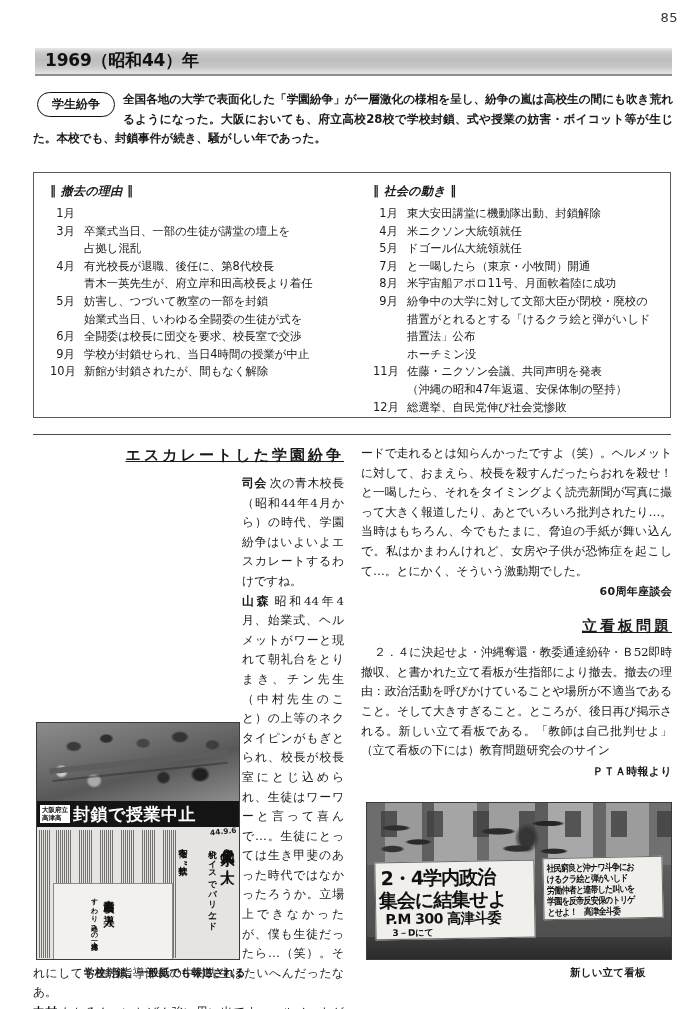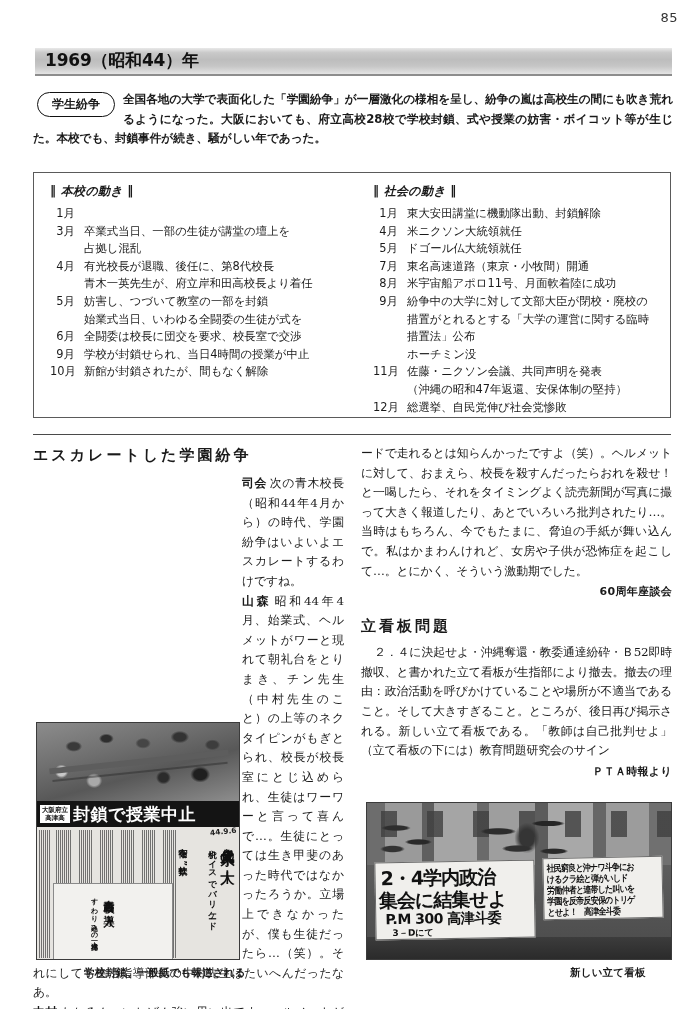--- a/index.html
+++ b/index.html
@@ -145,26 +145,27 @@
   
   .col {
     position: absolute;
     top: 444px;
     width: 311px;
   }
   .col-left  { left: 33px; }
   .col-right { left: 361px; }
 
   .art-title {
-    text-align: left;
+    text-align: right;
     font-size: 15px;
     font-weight: bold;
     font-family: "DejaVu Serif", "Liberation Serif", serif;
     letter-spacing: 3px;
     margin: 2px 0 9px 0;
+    text-decoration: underline;
   }
   .art-title.second {
     margin-top: 18px;
     margin-bottom: 7px;
   }
   .para {
     font-size: 11.9px;
     line-height: 19.6px;
     text-align: justify;
     text-justify: inter-character;
@@ -236,21 +237,21 @@
     box-sizing: border-box;
   }
   .news-kicker {
     font-size: 6.5px;
     font-weight: bold;
     line-height: 8px;
     background: #fff;
     color: #111;
     padding: 1px 2px;
     margin-right: 3px;
-    text-align: center;
+    text-align: left;
     white-space: pre-line;
   }
   .news-headline-main {
     font-size: 17px;
     font-weight: bold;
     letter-spacing: 0.5px;
     white-space: nowrap;
   }
   .news-body {
     position: absolute;
@@ -412,21 +413,21 @@
   </div>
 
   <div class="intro">
     <div class="intro-badge">学生紛争</div>
     <div class="intro-text">全国各地の大学で表面化した「学園紛争」が一層激化の様相を呈し、紛争の嵐は高校生の間にも吹き荒れるようになった。大阪においても、府立高校28校で学校封鎖、式や授業の妨害・ボイコット等が生じた。本校でも、封鎖事件が続き、騒がしい年であった。</div>
   </div>
 
   <div class="timeline-box">
     <div class="tl-cols">
       <div class="tl-col left">
-        <div class="tl-head">‖ 本校の動き ‖</div>
+        <div class="tl-head">‖ 撤去の理由 ‖</div>
         <div id="tl-school">
             <div class="tl-row">
               <div class="tl-month">1月</div>
             </div>
             <div class="tl-row">
               <div class="tl-month">3月</div>
               <div class="tl-desc">
                 <div>卒業式当日、一部の生徒が講堂の壇上を</div>
                 <div>占拠し混乱</div>
               </div>
@@ -482,34 +483,34 @@
             </div>
             <div class="tl-row">
               <div class="tl-month">5月</div>
               <div class="tl-desc">
                 <div>ドゴール仏大統領就任</div>
               </div>
             </div>
             <div class="tl-row">
               <div class="tl-month">7月</div>
               <div class="tl-desc">
-                <div>東名高速道路（東京・小牧間）開通</div>
+                <div>と一喝したら（東京・小牧間）開通</div>
               </div>
             </div>
             <div class="tl-row">
               <div class="tl-month">8月</div>
               <div class="tl-desc">
                 <div>米宇宙船アポロ11号、月面軟着陸に成功</div>
               </div>
             </div>
             <div class="tl-row">
               <div class="tl-month">9月</div>
               <div class="tl-desc">
                 <div>紛争中の大学に対して文部大臣が閉校・廃校の</div>
-                <div>措置がとれるとする「大学の運営に関する臨時</div>
+                <div>措置がとれるとする「けるクラ絵と弾がいしド</div>
                 <div>措置法」公布</div>
                 <div>ホーチミン没</div>
               </div>
             </div>
             <div class="tl-row">
               <div class="tl-month">11月</div>
               <div class="tl-desc">
                 <div>佐藤・ニクソン会議、共同声明を発表</div>
                 <div>（沖縄の昭和47年返還、安保体制の堅持）</div>
               </div>

